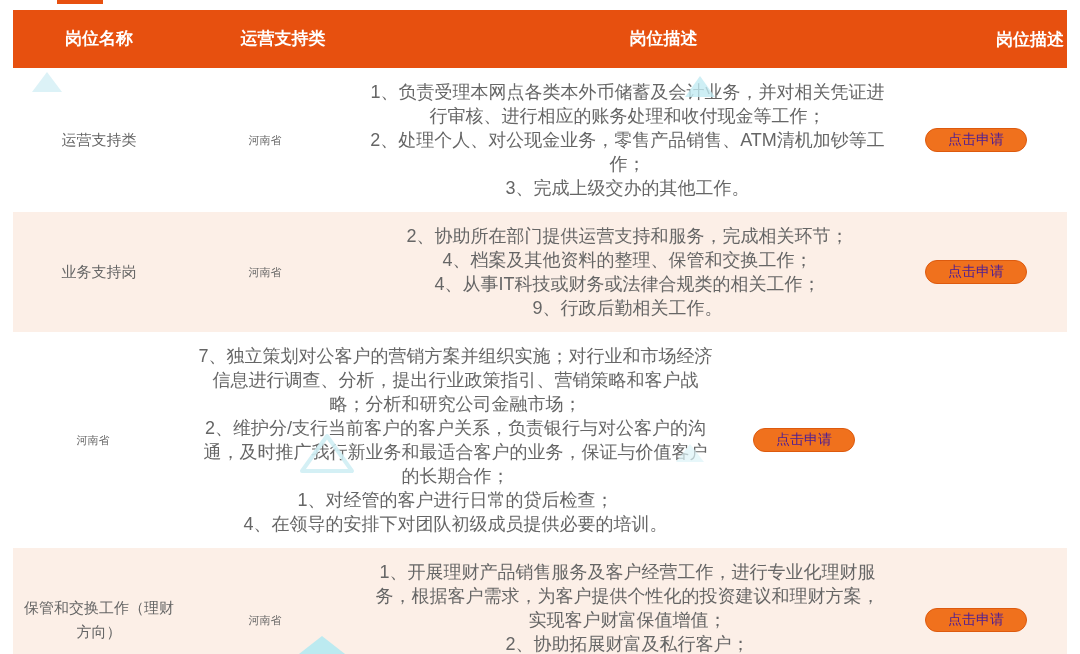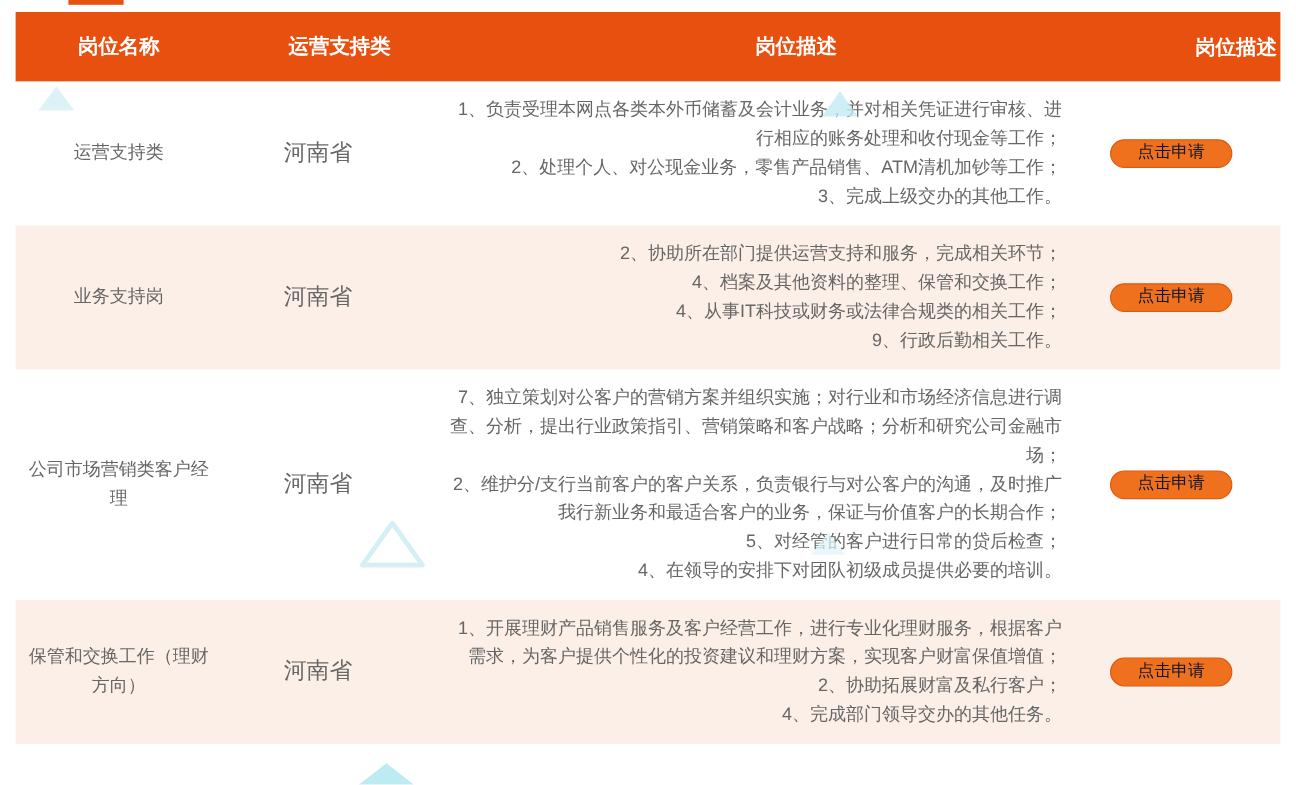--- a/index.html
+++ b/index.html
@@ -26,31 +26,31 @@
     position:absolute;left:13px;top:10px;width:1054px;z-index:1;
   }
   .header-row{
     display:flex;align-items:center;height:58px;
     background:var(--header-bg);color:#ffffff;font-weight:bold;font-size:17px;gap:18px;
   }
   .row{display:flex;align-items:center;padding:12px 0;background:#ffffff;}
   .row.alt{background:var(--row-alt-bg);}
   .cell{flex:none;}
   .c-name{width:172px;text-align:center;padding:0 10px;line-height:24px;font-size:15px;}
-  .c-loc{width:160px;text-align:center;line-height:24px;font-size:19px;}
-  .c-desc{width:540px;text-align:right;padding-left:25px;font-size:15px;line-height:24px;color:var(--text);}
+  .c-loc{width:160px;text-align:center;line-height:24px;font-size:11px;}
+  .c-desc{width:540px;text-align:center;padding-left:25px;font-size:18px;line-height:24px;color:var(--text);}
   .c-desc p{margin:0;}
   .c-apply{width:182px;text-align:center;}
   .header-row .c-name,.header-row .c-loc,.header-row .c-desc,.header-row .c-apply{
     font-size:17px;color:#ffffff;
   }
   .apply-btn{
     display:inline-block;cursor:pointer;
     background:var(--button-bg);border:1px solid var(--button-border);
-    color:#0f172a;font-size:14px;line-height:1;
+    color:#4c1d95;font-size:14px;line-height:1;
     padding:4px 22px;border-radius:15px;
     font-family:Liberation Serif, serif;
   }
   .deco-overlay{
     position:absolute;left:0;top:0;width:1080px;height:654px;
     pointer-events:none;z-index:2;
   }
 </style>
 </head>
 <body>
@@ -87,26 +87,25 @@
       <p>4、档案及其他资料的整理、保管和交换工作；</p>
       <p>4、从事IT科技或财务或法律合规类的相关工作；</p>
       <p>9、行政后勤相关工作。</p>
     </div>
     <div class="cell c-apply">
       <button class="apply-btn">点击申请</button>
     </div>
   </div>
 
   <div class="row">
-    <div class="cell c-name">公司市场营销类客户经理</div>
     <div class="cell c-loc">河南省</div>
     <div class="cell c-desc">
       <p>7、独立策划对公客户的营销方案并组织实施；对行业和市场经济信息进行调查、分析，提出行业政策指引、营销策略和客户战略；分析和研究公司金融市场；</p>
       <p>2、维护分/支行当前客户的客户关系，负责银行与对公客户的沟通，及时推广我行新业务和最适合客户的业务，保证与价值客户的长期合作；</p>
-      <p>5、对经管的客户进行日常的贷后检查；</p>
+      <p>1、对经管的客户进行日常的贷后检查；</p>
       <p>4、在领导的安排下对团队初级成员提供必要的培训。</p>
     </div>
     <div class="cell c-apply">
       <button class="apply-btn">点击申请</button>
     </div>
   </div>
 
   <div class="row alt">
     <div class="cell c-name">保管和交换工作（理财方向）</div>
     <div class="cell c-loc">河南省</div>

